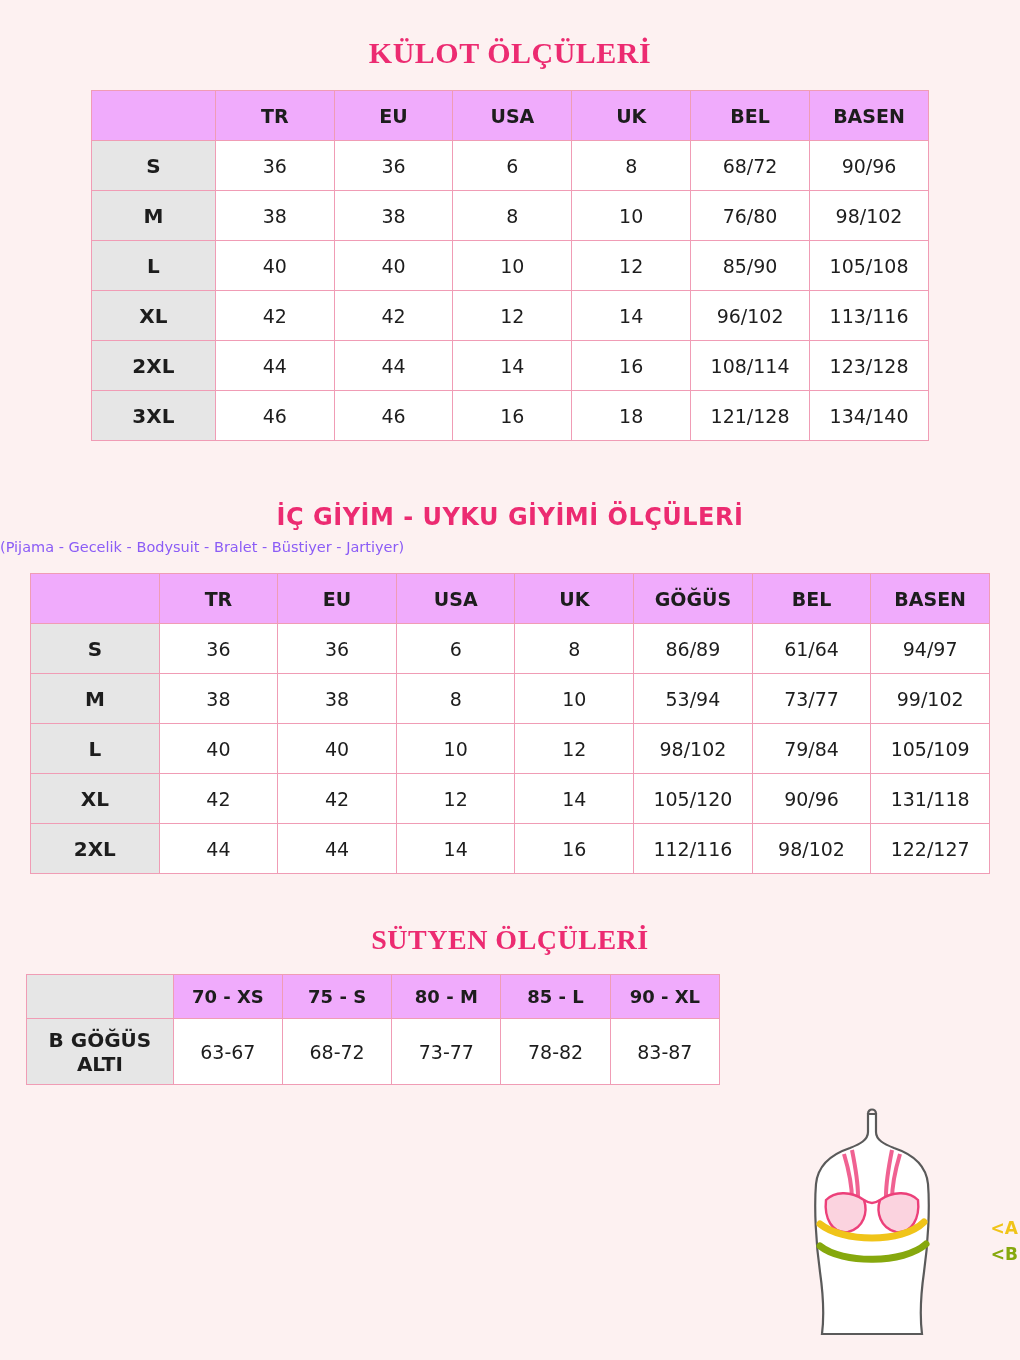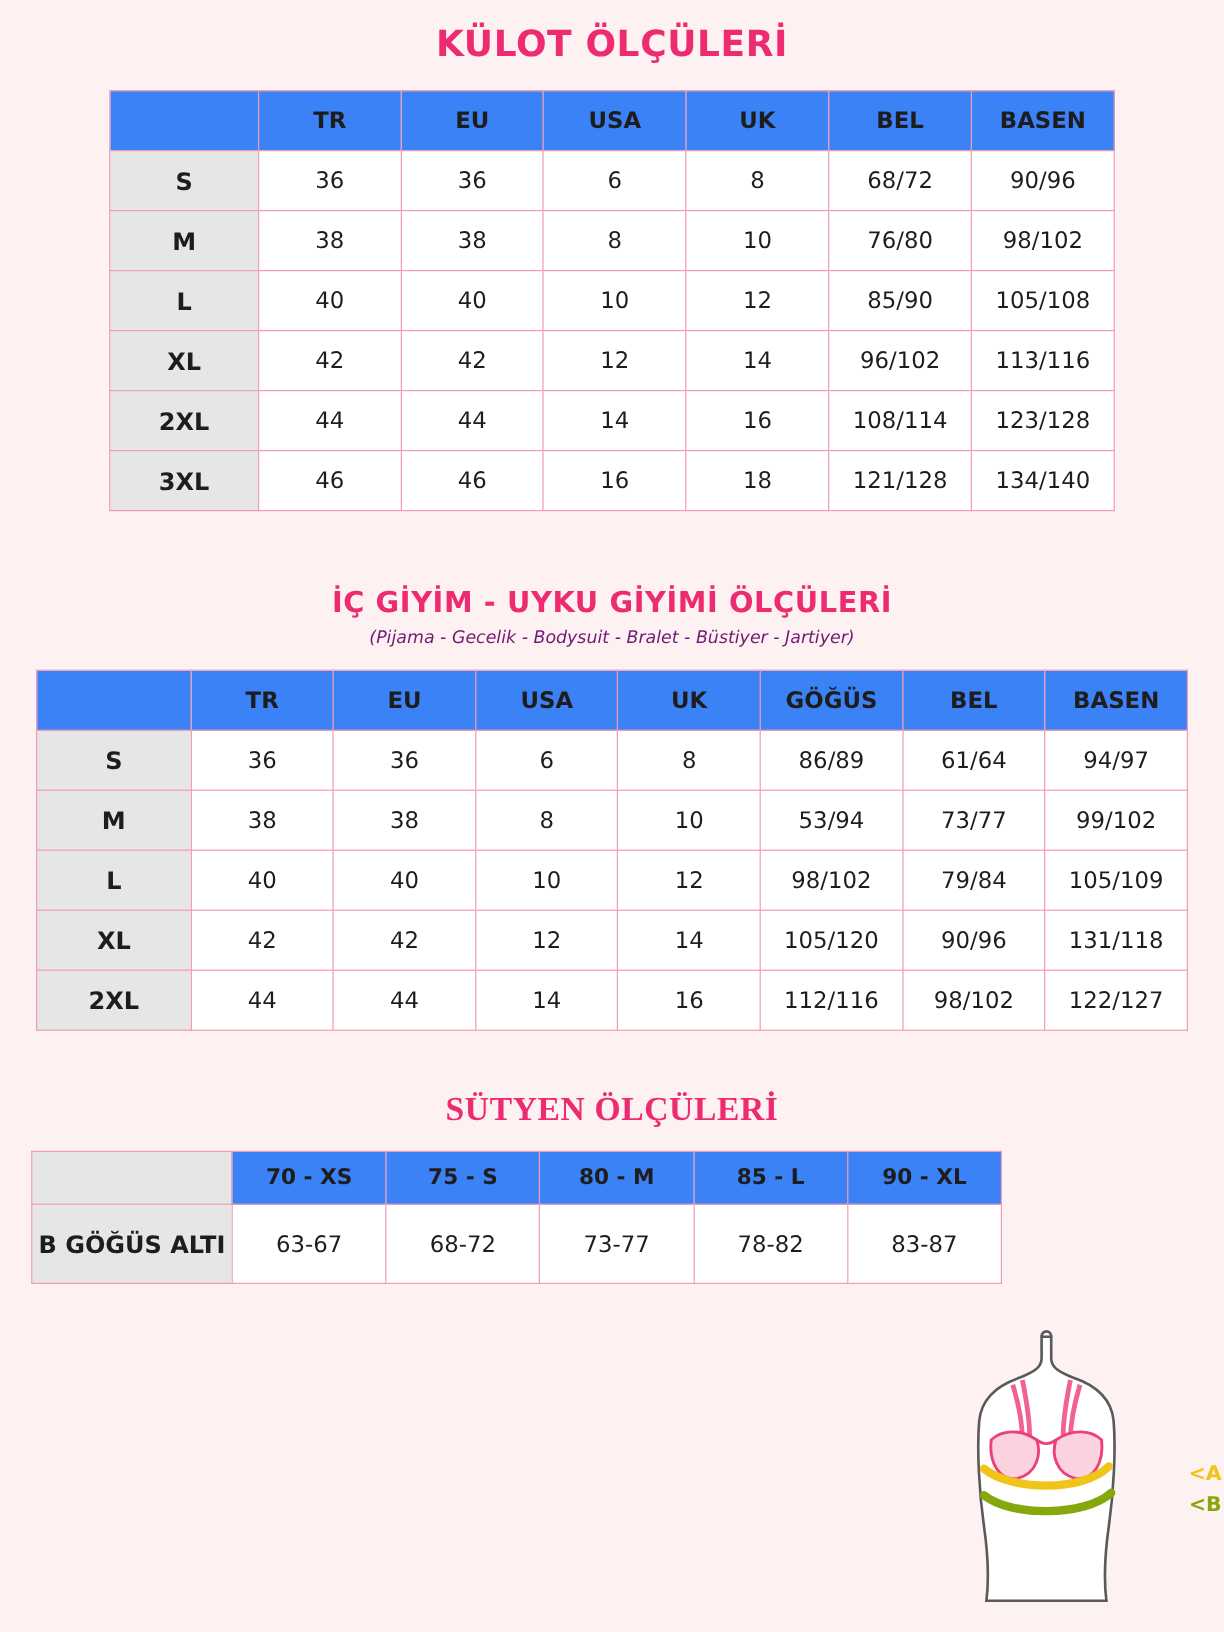--- a/index.html
+++ b/index.html
@@ -17,46 +17,44 @@
   }
   .section { width: 100%; }
 
   h1.title {
     text-align: center;
     color: #ec2b71;
     font-weight: bold;
     letter-spacing: 0.5px;
     margin: 0;
   }
-  .title-1 { font-size: 30px; padding-top: 20px; }
+  .title-1 { font-size: 30px; padding-top: 36px; font-family: Liberation Serif, serif; }
   .title-2 { font-size: 24px; padding-top: 0px; }
   .title-3 { font-size: 28px; padding-top: 0px; font-family: Liberation Serif, serif; }
 
   .subtitle {
-    text-align: center;
-    color: #701a75;
-    font-style: italic;
+    color: #8b5cf6;
     font-size: 14.5px;
     margin: 8px 0 0 0;
   }
 
   table {
     border-collapse: collapse;
     font-size: 19px;
     color: #1d1d1d;
   }
   table td, table th {
     border: 1.5px solid #f09cb5;
     text-align: center;
     font-weight: normal;
     background: #ffffff;
     padding: 0;
   }
   .hdr th, .hdr td {
-    background: #3b82f6;
+    background: #f0abfc;
     font-weight: bold;
     font-size: 19px;
   }
   .rowlabel {
     background: #e6e6e6;
     font-weight: bold;
     font-size: 20px;
   }
 
   
@@ -68,21 +66,21 @@
 
   
   .wrap2 { display: flex; justify-content: center; margin-top: 18px; }
   #table2 { width: 960px; }
   #table2 td, #table2 th { height: 50px; }
   #table2 .colfirst { width: 128px; }
   #table2 .c { width: 118px; }
 
   
   .wrap3 { display: flex; justify-content: flex-start; margin-top: 18px; padding-left: 26px; }
-  #table3 { width: 809px; }
+  #table3 { width: 694px; }
   #table3 td, #table3 th { height: 66px; }
   #table3 .colfirst { width: 155px; font-size: 19px; line-height: 1.15; }
   #table3 .c { width: 119px; }
   #table3 .hdr th { height: 44px; font-size: 18px; }
   #table3 .emptycell { background: #e6e6e6; border: 1.5px solid #f09cb5; }
 
   .spacer-a { height: 62px; }
   .spacer-b { height: 50px; }
 
   .mannequin {

